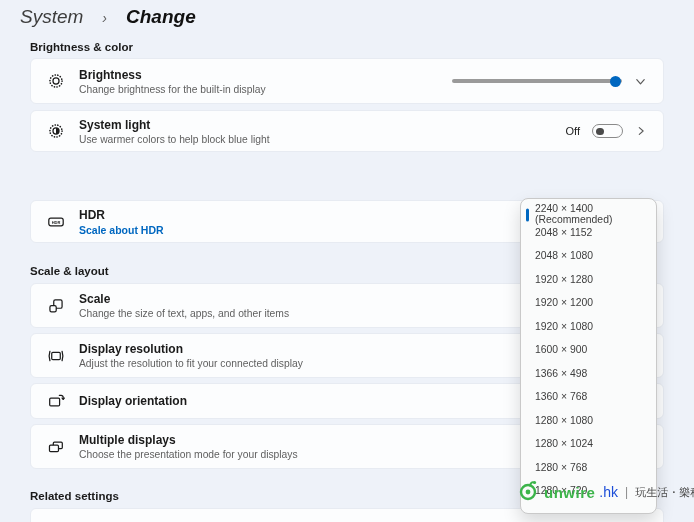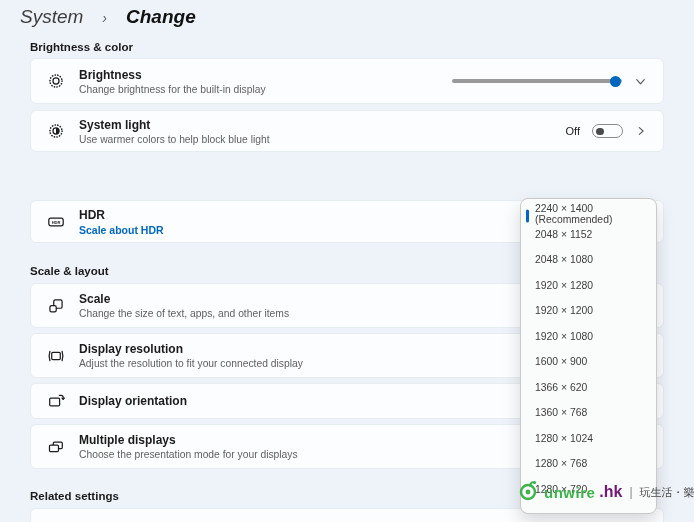--- a/index.html
+++ b/index.html
@@ -62,21 +62,21 @@
   }
   .res-item .accent-bar { display:none; }
   .res-item.selected .accent-bar {
     display:block; position:absolute; left:5px; top:50%; transform:translateY(-50%);
     width:3px; height:13px; border-radius:2px; background:var(--accent);
   }
 
   
   .watermark { position:absolute; left:516px; top:479px; z-index:11; display:flex; align-items:center; gap:4px; }
   .wm-name { font-size:15px; font-weight:700; color:#3cb44a; letter-spacing:0.5px; }
-  .wm-tld { font-size:16px; font-weight:700; color:#701a75; }
+  .wm-tld { font-size:14px; font-weight:400; color:#1d4ed8; }
   .wm-sep { font-size:12px; color:#8a8a8a; margin:0 3px; }
   .wm-tagline { font-size:11px; color:#4a4a4a; font-weight:500; white-space:nowrap; }
 
   svg.small-icon { stroke:#1b1b1b; fill:none; stroke-width:1.1; stroke-linecap:round; stroke-linejoin:round; }
   svg.chev-icon { stroke:#5a5a5a; fill:none; stroke-width:1.3; stroke-linecap:round; stroke-linejoin:round; }
 </style>
 </head>
 <body>
 
 <div class="page">
@@ -232,24 +232,27 @@
         <div class="res-item">
           <span>1920 × 1200</span>
         </div>
         <div class="res-item">
           <span>1920 × 1080</span>
         </div>
         <div class="res-item">
           <span>1600 × 900</span>
         </div>
         <div class="res-item">
-          <span>1366 × 620</span>
+          <span>1366 × 498</span>
         </div>
         <div class="res-item">
           <span>1360 × 768</span>
+        </div>
+        <div class="res-item">
+          <span>1280 × 1080</span>
         </div>
         <div class="res-item">
           <span>1280 × 1024</span>
         </div>
         <div class="res-item">
           <span>1280 × 768</span>
         </div>
         <div class="res-item">
           <span>1280 × 720</span>
         </div>

